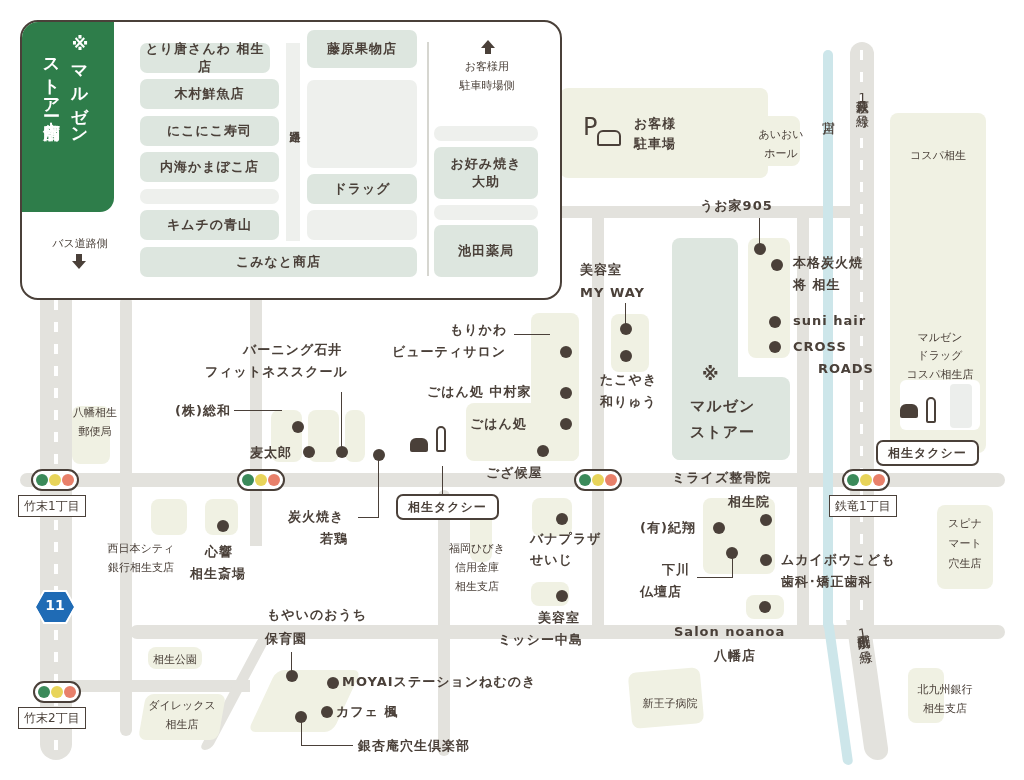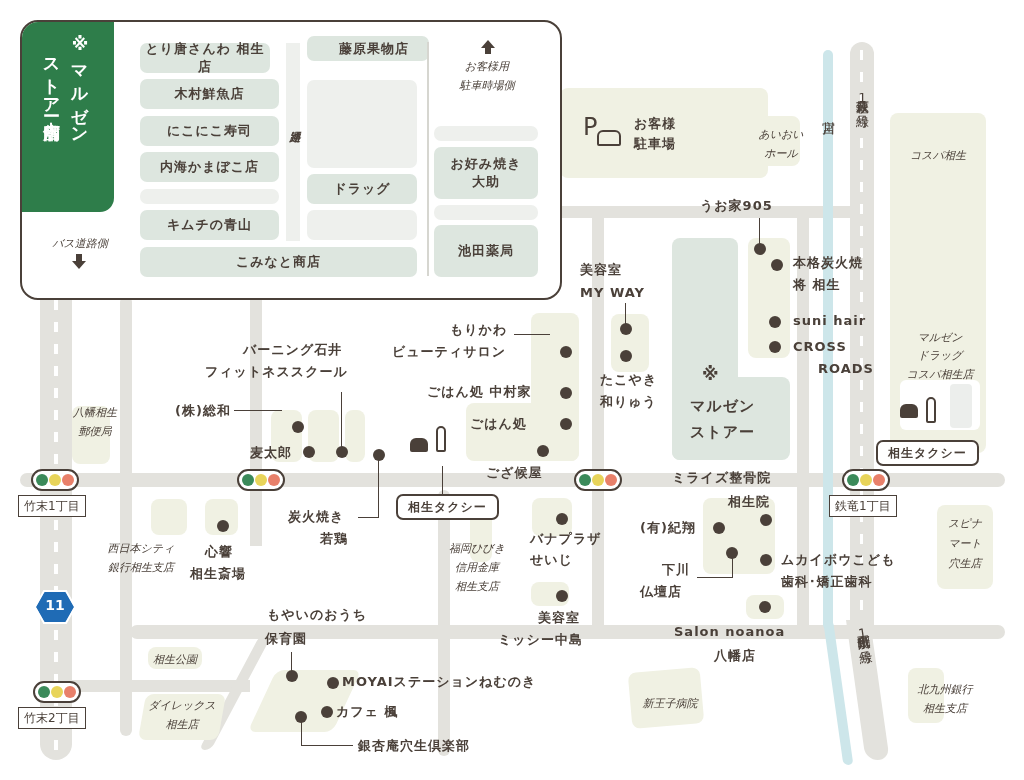--- a/index.html
+++ b/index.html
@@ -2,21 +2,21 @@
 <html><head>
 <meta charset="utf-8">
 <style>
   html,body{margin:0;padding:0;background:#ffffff;}
   body{width:1024px;height:780px;position:relative;overflow:hidden;font-family:"DejaVu Sans","Liberation Sans",sans-serif;color:#4a4039;}
   .abs{position:absolute;}
   .road{position:absolute;background:#e3e2dd;}
   .block{position:absolute;background:#f0f1e3;border-radius:8px;}
   .block-g{position:absolute;background:#dde6df;border-radius:8px;}
   .lbl{position:absolute;font-size:13px;font-weight:bold;line-height:20px;white-space:nowrap;color:#4a4039;letter-spacing:1px;}
-  .lbl-s{position:absolute;font-size:11px;line-height:17px;white-space:nowrap;color:#4a4039;text-align:center;font-style:italic;}
+  .lbl-s{position:absolute;font-size:11px;line-height:17px;white-space:nowrap;color:#4a4039;text-align:center;}
   .dot{position:absolute;width:12px;height:12px;border-radius:50%;background:#4a4039;}
   .line{position:absolute;background:#4a4039;}
   .signal{position:absolute;width:44px;height:18px;border:2px solid #4a4039;border-radius:11px;background:#fff;display:flex;align-items:center;justify-content:center;gap:1px;}
   .signal span{display:block;width:12px;height:12px;border-radius:50%;}
   .place-tag{position:absolute;border:1.5px solid #4a4039;background:#fff;font-size:12px;padding:1px 5px;line-height:18px;white-space:nowrap;}
   .taxi-tag{position:absolute;border:2px solid #4a4039;border-radius:7px;background:#fff;font-size:12px;font-weight:bold;padding:2px 10px;line-height:18px;white-space:nowrap;letter-spacing:1px;}
   .vtext{writing-mode:vertical-rl;text-orientation:upright;}
   
   .inset{position:absolute;left:20px;top:20px;width:538px;height:276px;border:2px solid #4a4039;border-radius:18px;background:#fff;overflow:hidden;}
   .inset-head{position:absolute;left:0;top:0;width:92px;height:190px;background:#2e7d4a;border-bottom-right-radius:14px;}
@@ -90,21 +90,21 @@
   <div class="shop" style="left:118px;top:94px;width:139px;height:30px;">にこにこ寿司</div>
   <div class="shop" style="left:118px;top:57px;width:139px;height:30px;">木村鮮魚店</div>
   <div class="shop" style="left:118px;top:130px;width:139px;height:30px;">内海かまぼこ店</div>
   <div class="shop-empty" style="left:118px;top:167px;width:139px;height:15px;"></div>
   <div class="shop" style="left:118px;top:188px;width:139px;height:30px;">キムチの青山</div>
   <div class="shop" style="left:118px;top:225px;width:277px;height:30px;">こみなと商店</div>
 
   <div class="abs" style="left:264px;top:21px;width:14px;height:198px;background:#eef0ed;"></div>
   <div class="lbl-s vtext" style="left:264px;top:100px;font-weight:bold;">通路</div>
 
-  <div class="shop" style="left:285px;top:14px;width:110px;height:25px;padding-left:12px;">藤原果物店</div>
+  <div class="shop" style="left:285px;top:8px;width:110px;height:38px;">藤原果物店</div>
   <div class="shop-empty" style="left:285px;top:58px;width:110px;height:88px;"></div>
   <div class="shop" style="left:285px;top:152px;width:110px;height:30px;">ドラッグ</div>
   <div class="shop-empty" style="left:285px;top:188px;width:110px;height:30px;"></div>
 
   <div class="abs" style="left:405px;top:20px;width:2px;height:234px;background:#d6d6d0;"></div>
 
   <div class="abs" style="left:459px;top:18px;width:0;height:0;border-left:7px solid transparent;border-right:7px solid transparent;border-bottom:8px solid #4a4039;"></div>
   <div class="abs" style="left:463px;top:26px;width:6px;height:6px;background:#4a4039;"></div>
   <div class="lbl-s" style="left:415px;top:36px;width:100px;">お客様用</div>
   <div class="lbl-s" style="left:415px;top:55px;width:100px;">駐車時場側</div>

